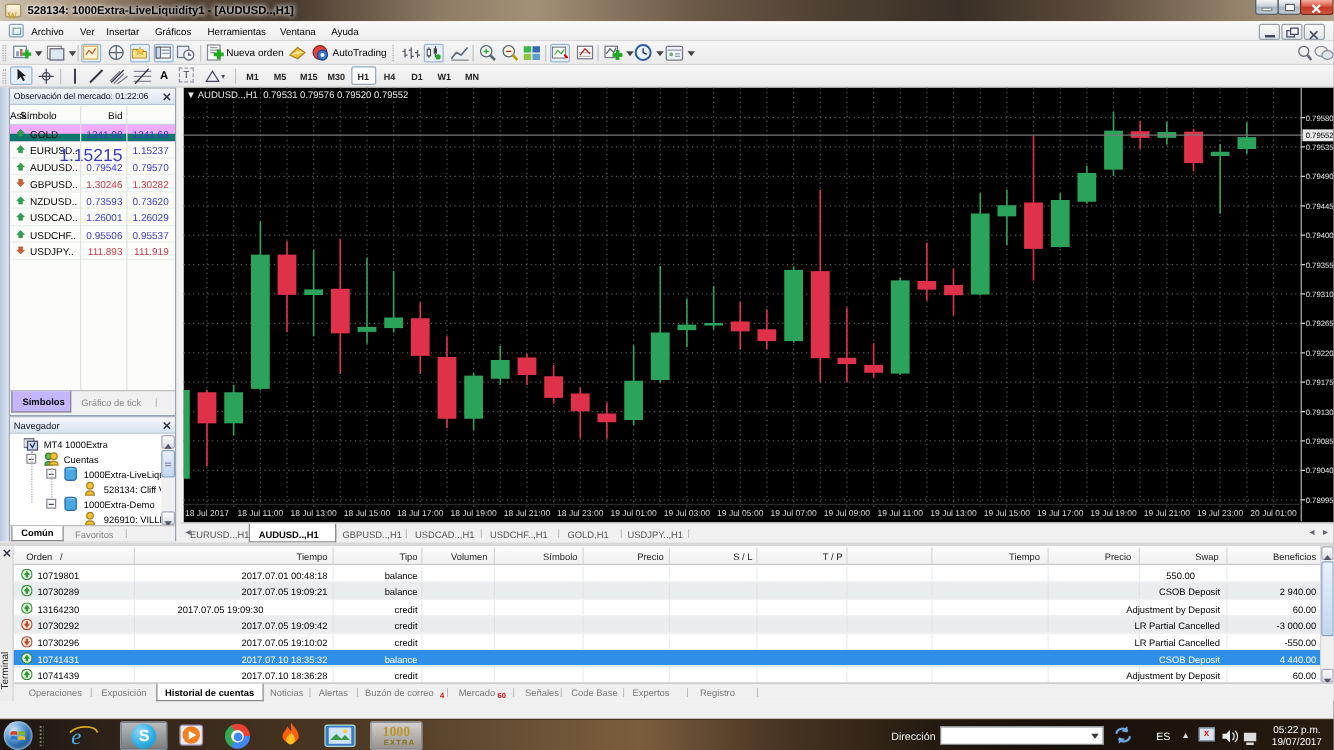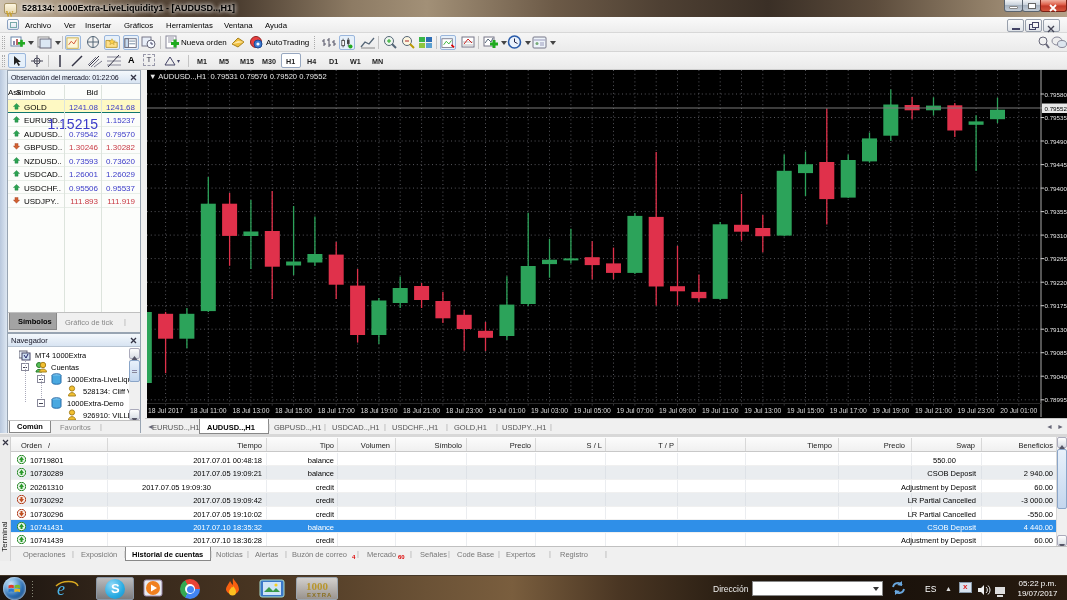--- a/index.html
+++ b/index.html
@@ -218,21 +218,21 @@
       <div class="abs" style="left:0;top:0;width:132px;height:13px;background:linear-gradient(#f4f8fc,#d8e4f2);border-bottom:1px solid #b8c4d2">
         <span style="font-size:7px;color:#112;position:absolute;left:3px;top:3px;white-space:nowrap;letter-spacing:-0.1px">Observación del mercado: 01:22:06</span>
         <svg style="position:absolute;right:3px;top:3px" width="7" height="7">
           <path d="M1 1 L6 6 M6 1 L1 6" stroke="#334" stroke-width="1.3"></path>
         </svg>
       </div>
       <div class="abs" style="left:8px;top:17px;font-size:8px;color:#000">Símbolo</div>
       <div class="abs" style="left:0;top:17px;width:90px;text-align:right;font-size:8px;color:#000">Bid</div>
       <div class="abs" style="left:0;top:17px;width:127px;text-align:left;font-size:8px;color:#000">Ask</div>
       <div class="abs" style="left:0;top:27.5px;width:132px;height:1px;background:#c8d0da"></div>
-      <div class="abs" style="left:0;top:28.5px;width:132px;height:13.5px;background:#fef9c3;border-bottom:1px solid #0f766e">
+      <div class="abs" style="left:0;top:28.5px;width:132px;height:13.5px;background:#f0abfc;border-bottom:6px solid #0f766e">
         <svg class="abs" style="left:5px;top:3px" width="7" height="7" viewBox="0 0 9 9">
           <path d="M4.5 0.5 L8.5 4.5 L6.5 4.5 L6.5 8 L2.5 8 L2.5 4.5 L0.5 4.5 Z" fill="#2ba352" stroke="#1a7a3a" stroke-width="0.5"></path>
         </svg>
         <span class="abs" style="left:16px;top:3px;font-size:8px;color:#000">GOLD</span>
         <span class="abs" style="left:0;top:3px;width:90px;text-align:right;font-size:8px;color:#3a3ac8">1241.08</span>
         <span class="abs" style="left:0;top:3px;width:127px;text-align:right;font-size:8px;color:#3a3ac8">1241.68</span>
       </div>
       <div class="abs" style="left:0;top:42.0px;width:132px;height:13.5px;border-bottom:1px solid #e8eee8">
         <svg class="abs" style="left:5px;top:3px" width="7" height="7" viewBox="0 0 9 9">
           <path d="M4.5 0.5 L8.5 4.5 L6.5 4.5 L6.5 8 L2.5 8 L2.5 4.5 L0.5 4.5 Z" fill="#2ba352" stroke="#1a7a3a" stroke-width="0.5"></path>
@@ -285,21 +285,21 @@
         <svg class="abs" style="left:5px;top:3px" width="7" height="7" viewBox="0 0 9 9">
           <path d="M4.5 8 L8.5 4 L6.5 4 L6.5 0.5 L2.5 0.5 L2.5 4 L0.5 4 Z" fill="#d06030" stroke="#a03a20" stroke-width="0.5"></path>
         </svg>
         <span class="abs" style="left:16px;top:3px;font-size:8px;color:#000">USDJPY..</span>
         <span class="abs" style="left:0;top:3px;width:90px;text-align:right;font-size:8px;color:#c83a44">111.893</span>
         <span class="abs" style="left:0;top:3px;width:127px;text-align:right;font-size:8px;color:#c83a44">111.919</span>
       </div>
       <div class="abs" style="left:56px;top:14px;width:1px;height:227px;background:#dde4dd"></div>
       <div class="abs" style="left:93px;top:14px;width:1px;height:227px;background:#dde4dd"></div>
       <div class="abs" style="left:0;top:241px;width:132px;height:20px;background:#f0f0f0;border-top:1px solid #c0c0c0">
-        <div class="abs" style="left:1px;top:0px;width:48px;height:17px;background:#a3a3a3;border:1px solid #888;border-top:none">
+        <div class="abs" style="left:1px;top:0px;width:48px;height:17px;background:#c4b5fd;border:1px solid #888;border-top:none">
           <span style="position:absolute;left:8px;top:4px;font-size:7.5px;font-weight:bold;color:#000">Símbolos</span>
         </div>
         <div class="abs" style="left:57px;top:5px;font-size:7.5px;color:#888">Gráfico de tick</div>
         <div class="abs" style="left:116px;top:4px;font-size:7.5px;color:#aaa">|</div>
       </div>
     </div>
 <div class="abs" style="left:7px;top:333px;width:134px;height:100px;background:#fff;border:1px solid #98a4b2">
       <div class="abs" style="left:0;top:0;width:132px;height:13px;background:linear-gradient(#f4f8fc,#d8e4f2);border-bottom:1px solid #b8c4d2">
         <span style="font-size:7.5px;color:#112;position:absolute;left:3px;top:2px">Navegador</span>
         <svg style="position:absolute;right:3px;top:3px" width="7" height="7">
@@ -654,21 +654,21 @@
         <span class="abs" style="left:131px;top:3px;width:120px;text-align:right;font-size:7.5px;color:#000">2017.07.05 19:09:21</span>
         <span class="abs" style="left:203px;top:3px;width:120px;text-align:right;font-size:7.5px;color:#000">balance</span>
         <span class="abs" style="left:665px;top:3px;width:300px;text-align:right;font-size:7.5px;color:#000">CSOB Deposit</span>
         <span class="abs" style="left:922px;top:3px;width:120px;text-align:right;font-size:7.5px;color:#000">2 940.00</span>
       </div>
       <div class="abs" style="left:11px;top:42.8px;width:1045px;height:13.4px;border-bottom:1px solid #f0f0f0">
         <svg class="abs" style="left:6px;top:2px" width="9" height="9">
           <circle cx="4.5" cy="4.5" r="4.2" fill="#e8f4e8" stroke="#2a8a2a"></circle>
           <path d="M4.5 1.5 L7 5 L5.5 5 L5.5 7 L3.5 7 L3.5 5 L2 5 Z" fill="#2a9a2a"></path>
         </svg>
-        <span class="abs" style="left:19px;top:3px;font-size:7.5px;color:#000">20261310</span>
+        <span class="abs" style="left:19px;top:3px;font-size:7.5px;color:#000">13164230</span>
         <span class="abs" style="left:131px;top:3px;width:120px;text-align:left;font-size:7.5px;color:#000">2017.07.05 19:09:30</span>
         <span class="abs" style="left:203px;top:3px;width:120px;text-align:right;font-size:7.5px;color:#000">credit</span>
         <span class="abs" style="left:665px;top:3px;width:300px;text-align:right;font-size:7.5px;color:#000">Adjustment by Deposit</span>
         <span class="abs" style="left:922px;top:3px;width:120px;text-align:right;font-size:7.5px;color:#000">60.00</span>
       </div>
       <div class="abs" style="left:11px;top:56.199999999999996px;width:1045px;height:13.4px;background:rgba(205,211,220,.42);border-bottom:1px solid #f0f0f0">
         <svg class="abs" style="left:6px;top:2px" width="9" height="9">
           <circle cx="4.5" cy="4.5" r="4.2" fill="#f8ece8" stroke="#b04020"></circle>
           <path d="M4.5 7.5 L7 4 L5.5 4 L5.5 2 L3.5 2 L3.5 4 L2 4 Z" fill="#c05020"></path>
         </svg>

